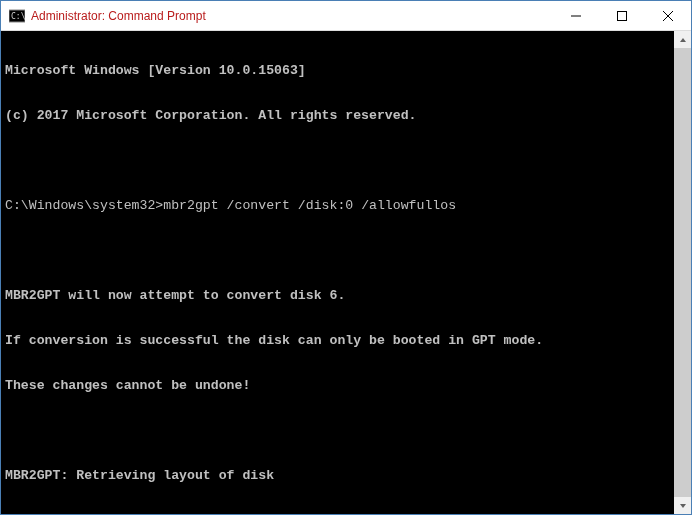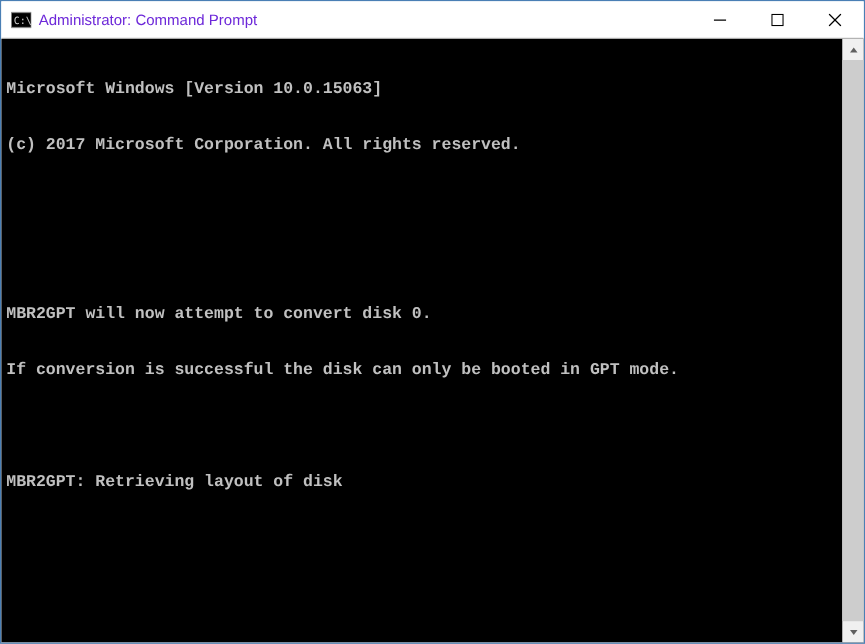--- a/index.html
+++ b/index.html
@@ -22,21 +22,21 @@
       width: 16px;
       height: 16px;
       margin-left: 8px;
       margin-right: 6px;
       display: flex;
       align-items: center;
       justify-content: center;
     }
     .titlebar-title {
       font-size: 12px;
-      color: #6d28d9;
+      color: #b91c1c;
       flex: 1;
     }
     .window-controls {
       display: flex;
       height: 100%;
     }
     .win-btn {
       width: 46px;
       height: 29px;
       display: flex;
@@ -137,23 +137,25 @@
         </svg>
     </div>
   </div>
 </div>
 
 <div class="terminal">
   <div class="terminal-content">
     <span class="terminal-line">Microsoft Windows [Version 10.0.15063]</span>
     <span class="terminal-line">(c) 2017 Microsoft Corporation. All rights reserved.</span>
     <div class="blank"></div>
+    <div class="prompt-line"><span>C:\Windows\system32&gt;</span><span>mbr2gpt /convert /disk:0 /allowfullos</span></div>
     <div class="blank"></div>
-    <span class="terminal-line">MBR2GPT will now attempt to convert disk 0.</span>
+    <span class="terminal-line">MBR2GPT will now attempt to convert disk 6.</span>
     <span class="terminal-line">If conversion is successful the disk can only be booted in GPT mode.</span>
+    <span class="terminal-line">These changes cannot be undone!</span>
     <div class="blank"></div>
     <span class="terminal-line">MBR2GPT: Retrieving layout of disk</span>
     
     
     
     
     
     
     
     

